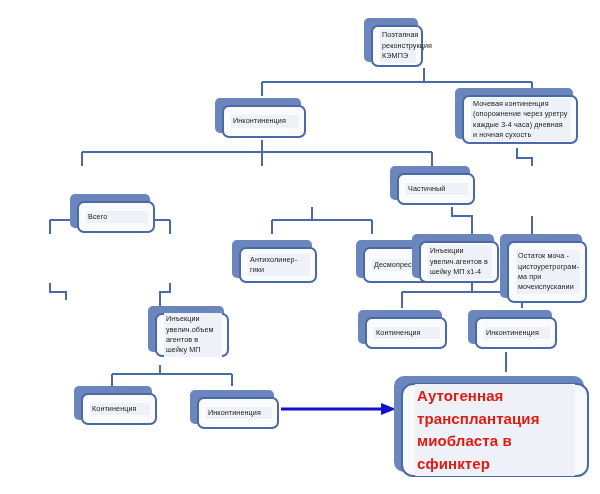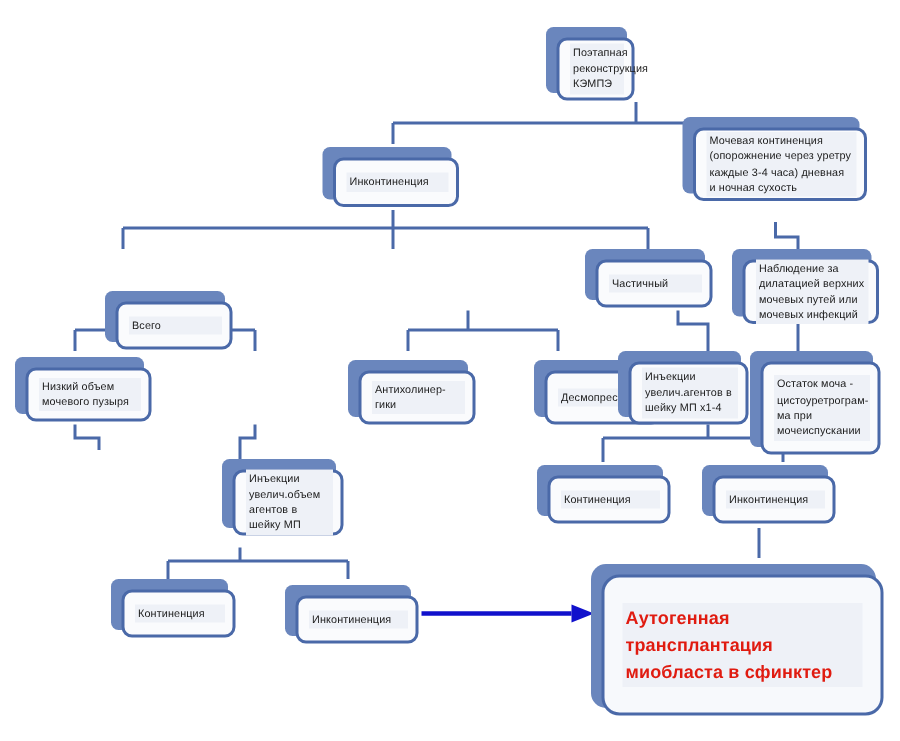--- a/index.html
+++ b/index.html
@@ -79,21 +79,21 @@
     border-radius: 10px;
   }
   .node.result .card {
     border: 2px solid #4a69a8;
     border-radius: 12px;
     background: #f7f9fc;
     padding: 10px 12px;
   }
   .node.result .label {
     color: #e01b10;
-    font-size: 12px;
+    font-size: 15px;
     font-weight: bold;
     line-height: 1.5;
     background: #eef1f7;
   }
 </style>
 </head>
 <body>
 
 <div id="canvas">
 
@@ -157,21 +157,21 @@
     </div>
   </div>
 
   <div class="node" style="left:215px; top:98px; width:86px; height:35px;">
     <div class="plate"></div>
     <div class="card">
       <span class="label">Инконтиненция</span>
     </div>
   </div>
 
-  <div class="node" style="left:455px; top:78px; width:118px; height:51px;">
+  <div class="node" style="left:455px; top:88px; width:118px; height:51px;">
     <div class="plate"></div>
     <div class="card">
       <span class="label">Мочевая континенция (опорожнение через уретру каждые 3-4 часа) дневная и ночная сухость</span>
     </div>
   </div>
 
   <div class="node" style="left:70px; top:166px; width:80px; height:34px;margin-top:28px;">
     <div class="plate"></div>
     <div class="card">
       <span class="label">Всего</span>
@@ -179,33 +179,21 @@
   </div>
 
 
   <div class="node" style="left:390px; top:166px; width:80px; height:34px;">
     <div class="plate"></div>
     <div class="card">
       <span class="label">Частичный</span>
     </div>
   </div>
 
-  <div class="node" style="left:488px; top:166px; width:93px; height:45px;">
-    <div class="plate"></div>
-    <div class="card">
-      <span class="label">Наблюдение за дилатацией верхних мочевых путей или мочевых инфекций</span>
-    </div>
-  </div>
-
-  <div class="node" style="left:10px; top:238px; width:86px; height:38px;">
-    <div class="plate"></div>
-    <div class="card">
-      <span class="label">Низкий объем мочевого пузыря</span>
-    </div>
-  </div>
+
 
 
   <div class="node" style="left:232px; top:240px; width:80px; height:38px;">
     <div class="plate"></div>
     <div class="card">
       <span class="label">Антихолинер-гики</span>
     </div>
   </div>
 
   <div class="node" style="left:312px; top:240px; width:80px; height:38px;margin-left:44px;">

